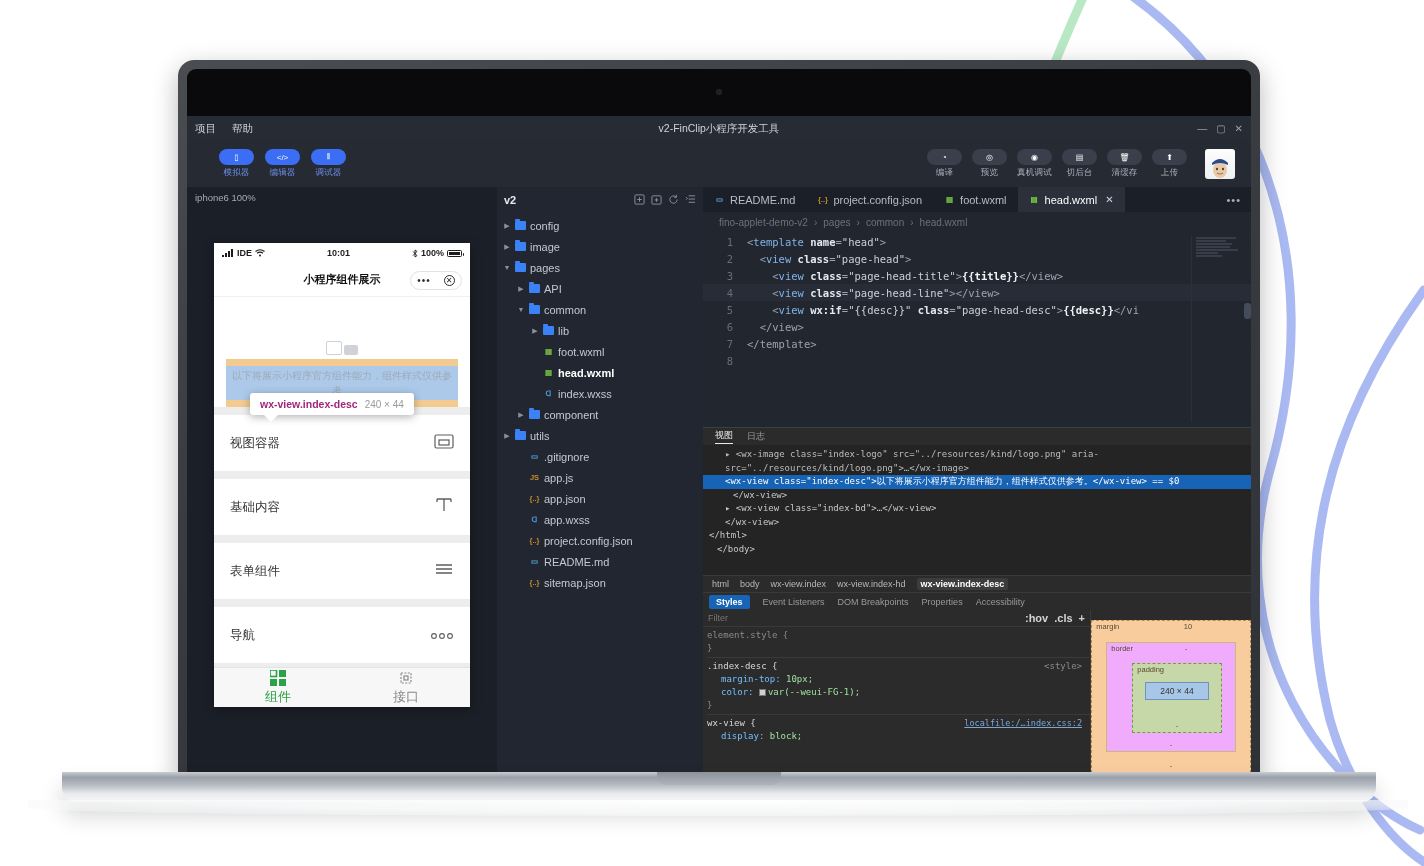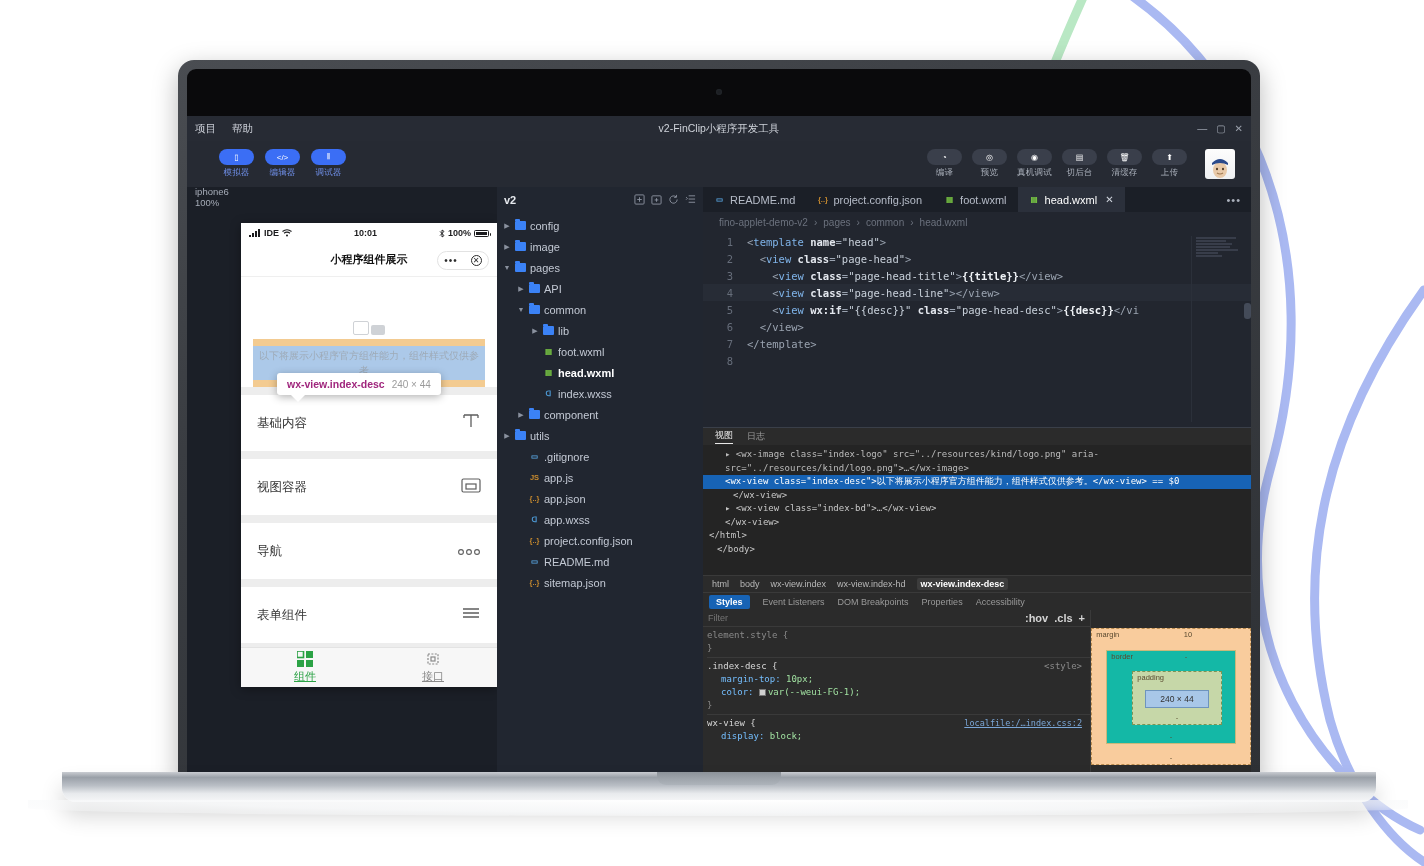--- a/index.html
+++ b/index.html
@@ -89,21 +89,21 @@
     width:30px; height:30px; border-radius:3px;
     background: linear-gradient(180deg,#fdfdfd,#eef0f2);
     display:flex; align-items:flex-end; justify-content:center; overflow:hidden;
     margin-left:8px;
   }
 
   
   .body-row { flex:1 1 auto; display:flex; min-height:0; }
 
   
-  .sim-col { width:310px; flex:0 0 310px; background:#1b1f27; display:flex; flex-direction:row; }
+  .sim-col { width:310px; flex:0 0 310px; background:#1b1f27; display:flex; flex-direction:column; }
   .sim-head { height:20px; display:flex; align-items:center; padding-left:8px; color:#a6acb8; font-size:9.5px; background:#1b1f27; }
   .sim-wrap { flex:1; display:flex; align-items:flex-start; justify-content:center; padding-top:36px; }
   .phone {
     width:256px; height:464px; background:#fff;
     display:flex; flex-direction:column; overflow:hidden;
     box-shadow:0 2px 10px rgba(0,0,0,.35);
   }
   .status-bar {
     height:20px; display:flex; align-items:center; padding:0 8px;
     font-size:9px; color:#1c1c1e; font-weight:bold;
@@ -160,21 +160,21 @@
     display:flex; align-items:center; justify-content:space-between;
     padding:0 16px;
   }
   .cell-title { font-size:12.5px; color:#353535; }
   .cell-ico { color:#5e5e5e; }
   .tabbar {
     height:40px; background:#f7f7f7; border-top:1px solid #e3e3e3;
     display:flex; align-items:center;
   }
   .tab { flex:1; display:flex; flex-direction:column; align-items:center; gap:2px; }
-  .tab-lbl { font-size:11px;text-decoration:underline; }
+  .tab-lbl { font-size:13px; }
   .tab-on .tab-lbl { color:#2ba245; }
   .tab-off .tab-lbl { color:#8a8a8a; }
 
   
   .tree-col { width:206px; flex:0 0 206px; background:#212630; display:flex; flex-direction:column; }
   .tree-head {
     height:25px; display:flex; align-items:center; padding:0 7px;
     background:#212630; gap:6px;
   }
   .proj-name { color:#e7eaef; font-size:11px; font-weight:bold; flex:1; }
@@ -255,22 +255,22 @@
   .rule-head { display:flex; justify-content:space-between; padding-right:8px; }
   .s-sel { color:#d7d7d7; }
   .s-gray { color:#8a8a8a; }
   .s-prop { color:#75bfff; padding-left:14px; }
   .s-val { color:#a0e0a0; }
   .s-link { color:#7ba7d7; text-decoration:underline; font-size:8.5px; }
   .divider { border-top:1px solid #3a3a3a; margin:2px 0; }
   .swatch { display:inline-block; width:7px; height:7px; background:#d0d0d0; border:1px solid #777; vertical-align:middle; margin-right:2px; }
   .boxmodel { flex:0 0 160px; display:flex; align-items:center; justify-content:center; background:#2b2b2b; }
   .bm-margin { background:#f9cc9d; border:1px dashed #b98b4e; padding:12px 14px 20px; text-align:center; position:relative; }
-  .bm-border { background:#14b8a6; border:1px solid #c9b87a; padding:11px 13px 18px; position:relative; }
-  .bm-padding { background:#c6d7a8; border:1px dashed #7d9454; padding:10px 12px 16px; position:relative;margin-left:12px; }
+  .bm-border { background:#f0abfc; border:1px solid #c9b87a; padding:11px 13px 18px; position:relative; }
+  .bm-padding { background:#c6d7a8; border:1px dashed #7d9454; padding:10px 12px 32px; position:relative;margin-left:12px; }
   .bm-content { background:#a8c7e8; border:1px solid #6e94bd; padding:3px 14px; color:#333; font-size:8.5px; }
   .bm-lbl { position:absolute; left:4px; top:1px; font-size:7.5px; color:#5a4a30; }
   .bm-top { position:absolute; left:0; right:0; top:1px; text-align:center; font-size:7.5px; color:#5a4a30; }
   .bm-bot { position:absolute; left:0; right:0; bottom:2px; text-align:center; font-size:7.5px; color:#5a4a30; }
 </style>
 </head>
 <body>
 
 <div id="stage">
 
@@ -401,52 +401,52 @@
 
                     <div class="tooltip">
                       <span class="tt-sel">wx-view.index-desc</span>
                       <span class="tt-dim">240 × 44</span>
                     </div>
 
                     <div class="desc-hl">以下将展示小程序官方组件能力，组件样式仅供参考。</div>
 
                     <div class="cell-list">
                       <div class="cell">
+                        <span class="cell-title">视图容器</span>
+                        <span class="cell-ico">
+                          <svg width="20" height="15" viewBox="0 0 20 15">
+                              <rect x="1" y="1" width="18" height="13" rx="1.5" stroke="#5e5e5e" fill="none" stroke-width="1.2"></rect>
+                              <rect x="5" y="6" width="10" height="5" stroke="#5e5e5e" fill="none" stroke-width="1.2"></rect>
+                            </svg>
+                        </span>
+                      </div>
+                      <div class="cell">
                         <span class="cell-title">基础内容</span>
                         <span class="cell-ico">
                           <svg width="20" height="16" viewBox="0 0 20 16">
                               <path d="M3 2 H17 M10 2 V14" stroke="#5e5e5e" stroke-width="1.3" fill="none"></path>
                               <path d="M3 2 V5 M17 2 V5" stroke="#5e5e5e" stroke-width="1.3"></path>
                             </svg>
                         </span>
                       </div>
                       <div class="cell">
-                        <span class="cell-title">视图容器</span>
+                        <span class="cell-title">表单组件</span>
                         <span class="cell-ico">
-                          <svg width="20" height="15" viewBox="0 0 20 15">
-                              <rect x="1" y="1" width="18" height="13" rx="1.5" stroke="#5e5e5e" fill="none" stroke-width="1.2"></rect>
-                              <rect x="5" y="6" width="10" height="5" stroke="#5e5e5e" fill="none" stroke-width="1.2"></rect>
+                          <svg width="20" height="14" viewBox="0 0 20 14">
+                              <path d="M2 3 H18 M2 7 H18 M2 11 H18" stroke="#5e5e5e" stroke-width="1.3"></path>
                             </svg>
                         </span>
                       </div>
                       <div class="cell">
                         <span class="cell-title">导航</span>
                         <span class="cell-ico">
                           <svg width="24" height="8" viewBox="0 0 24 8">
                               <circle cx="4" cy="4" r="2.4" stroke="#5e5e5e" stroke-width="1.1" fill="none"></circle>
                               <circle cx="12" cy="4" r="2.4" stroke="#5e5e5e" stroke-width="1.1" fill="none"></circle>
                               <circle cx="20" cy="4" r="2.4" stroke="#5e5e5e" stroke-width="1.1" fill="none"></circle>
-                            </svg>
-                        </span>
-                      </div>
-                      <div class="cell">
-                        <span class="cell-title">表单组件</span>
-                        <span class="cell-ico">
-                          <svg width="20" height="14" viewBox="0 0 20 14">
-                              <path d="M2 3 H18 M2 7 H18 M2 11 H18" stroke="#5e5e5e" stroke-width="1.3"></path>
                             </svg>
                         </span>
                       </div>
 
                     </div>
 
                     <div class="tabbar">
                       <div class="tab tab-on">
                         <svg width="16" height="16" viewBox="0 0 16 16">
                           <rect x="0" y="0" width="6.5" height="6.5" fill="none" stroke="#2ba245" stroke-width="1.6"></rect>

